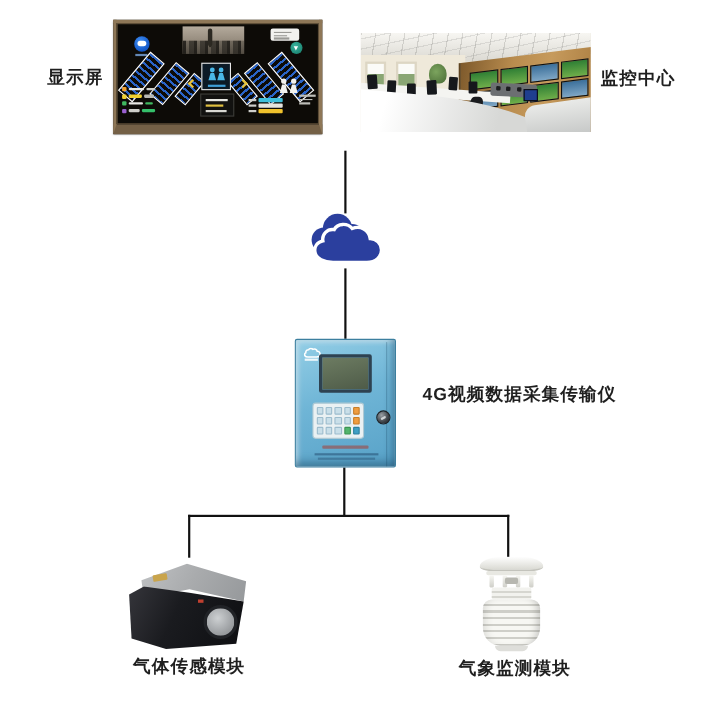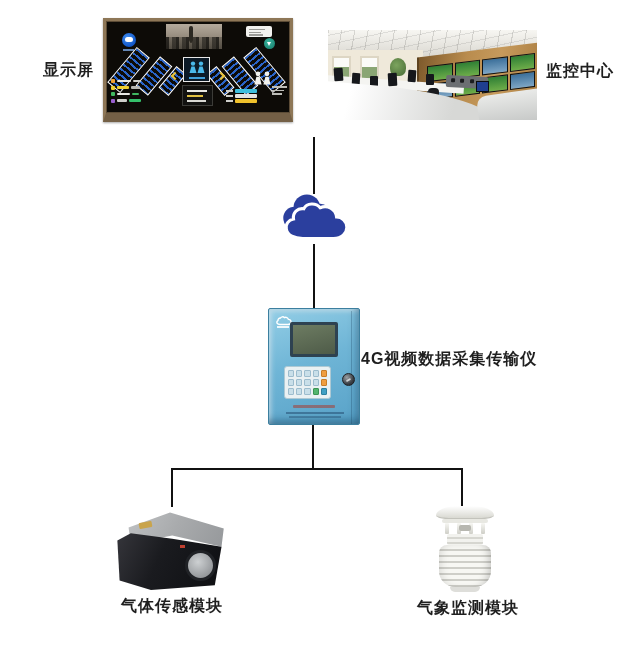--- a/index.html
+++ b/index.html
@@ -149,21 +149,21 @@
     box-shadow:inset -7px 0 8px -5px rgba(0,0,0,.22), inset 7px 0 8px -5px rgba(0,0,0,.12); }
   .ws-foot { left:14px; top:81px; width:30px; height:5px; border-radius:0 0 6px 6px; background:#dededa; }
 </style>
 </head>
 <body>
 
 <div id="stage">
 
   <div class="lbl" style="left:43px; top:60px; font-size:16px;">显示屏</div>
   <div class="lbl" style="left:546px; top:61px; font-size:16px;">监控中心</div>
-  <div class="lbl" style="left:361px; top:349px; font-size:16px;">4G视频数据采集传输仪</div>
+  <div class="lbl" style="left:384px; top:349px; font-size:16px;">4G视频数据采集传输仪</div>
   <div class="lbl" style="left:121px; top:596px; font-size:16px;">气体传感模块</div>
   <div class="lbl" style="left:417px; top:598px; font-size:16px;">气象监测模块</div>
 
   <div class="line" style="left:313px; top:137px; width:2px; height:57px;"></div>
   <div class="line" style="left:313px; top:244px; width:2px; height:64px;"></div>
   <div class="line" style="left:312px; top:425px; width:2px; height:45px;"></div>
   <div class="line" style="left:171px; top:468px; width:292px; height:2px;"></div>
   <div class="line" style="left:171px; top:468px; width:2px; height:39px;"></div>
   <div class="line" style="left:461px; top:468px; width:2px; height:41px;"></div>
 

